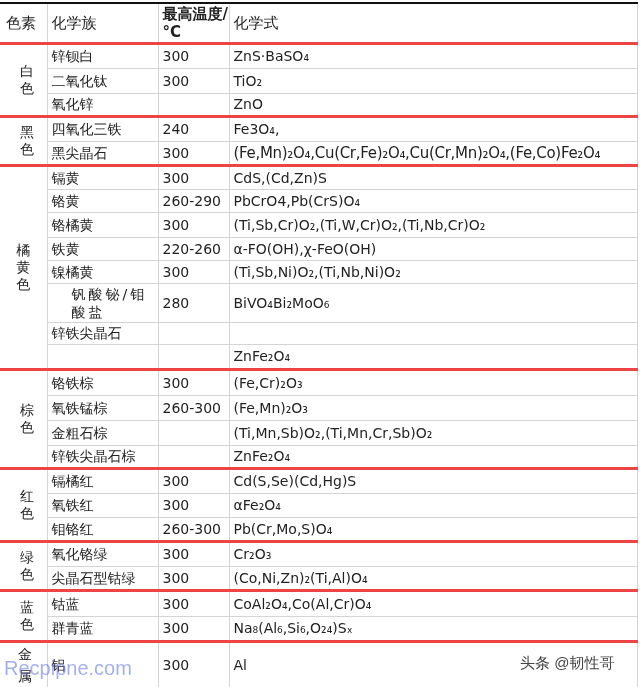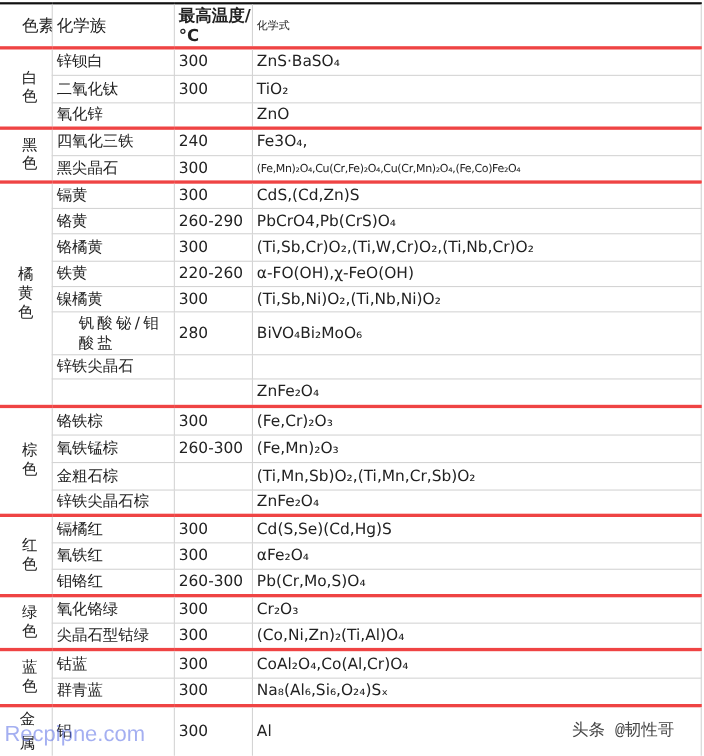--- a/index.html
+++ b/index.html
@@ -10,39 +10,39 @@
        font-size: 14px; line-height: 17px; padding: 0 0 0 4px; vertical-align: middle; white-space: nowrap; overflow: hidden; }
   td.wrap { white-space: normal; font-weight: bold; }
   td.group { text-align: center; padding: 0 20px; white-space: normal; }
   tr.grp-start td { border-top: 3px solid #ef4444; }
   tr.hdr td { border-top: 2px solid #111; height: 38px; vertical-align: middle; }
   td.fam-wrap { white-space: normal; letter-spacing: 3px; line-height: 18px; padding-left: 24px; }
   .last td { border-bottom: 3px solid #111; }
   .watermark-left { position: absolute; left: 4px; top: 657px; font-size: 20px; color: rgba(90,110,230,0.55);
                     font-family: Liberation Sans, sans-serif; pointer-events: none; }
   .watermark-right { position: absolute; left: 520px; top: 654px; font-size: 15px; color: #444;
-                     font-family: Liberation Mono, monospace; }
+                     font-family: Liberation Sans, sans-serif; }
   td:first-child { border-left: none; }
 </style>
 </head>
 <body>
 
 <table>
   <colgroup>
     <col style="width:47px">
     <col style="width:111px">
     <col style="width:71px">
     <col style="width:408px">
   </colgroup>
   <tbody>
     <tr class="hdr">
-      <td style="font-size:15px;padding-left:20px">色素</td>
+      <td style="font-size:15px;padding-left:6px">色素</td>
       <td style="font-size:15px">化学族</td>
       <td class="wrap" style="font-size:15px;line-height:18px">最高温度/°C</td>
-      <td style="font-size:10px">化学式</td>
+      <td style="font-size:15px">化学式</td>
     </tr>
 
     <tr class="grp-start" style="height:25px">
       <td class="group" rowspan="3">白色</td>
       <td>锌钡白</td>
       <td>300</td>
       <td>ZnS·BaSO₄</td>
     </tr>
     <tr style="height:25px">
       <td>二氧化钛</td>
@@ -57,21 +57,21 @@
 
     <tr class="grp-start" style="height:25px">
       <td class="group" rowspan="2">黑色</td>
       <td>四氧化三铁</td>
       <td>240</td>
       <td>Fe3O₄,</td>
     </tr>
     <tr style="height:24px">
       <td>黑尖晶石</td>
       <td>300</td>
-      <td style="font-size:10px;letter-spacing:-0.3px">(Fe,Mn)₂O₄,Cu(Cr,Fe)₂O₄,Cu(Cr,Mn)₂O₄,(Fe,Co)Fe₂O₄</td>
+      <td style="font-size:15px;letter-spacing:-0.3px">(Fe,Mn)₂O₄,Cu(Cr,Fe)₂O₄,Cu(Cr,Mn)₂O₄,(Fe,Co)Fe₂O₄</td>
     </tr>
 
     <tr class="grp-start" style="height:24px">
       <td class="group" rowspan="8" style="padding:0 16px">橘黄色</td>
       <td>镉黄</td>
       <td>300</td>
       <td>CdS,(Cd,Zn)S</td>
     </tr>
     <tr style="height:23px">
       <td>铬黄</td>

